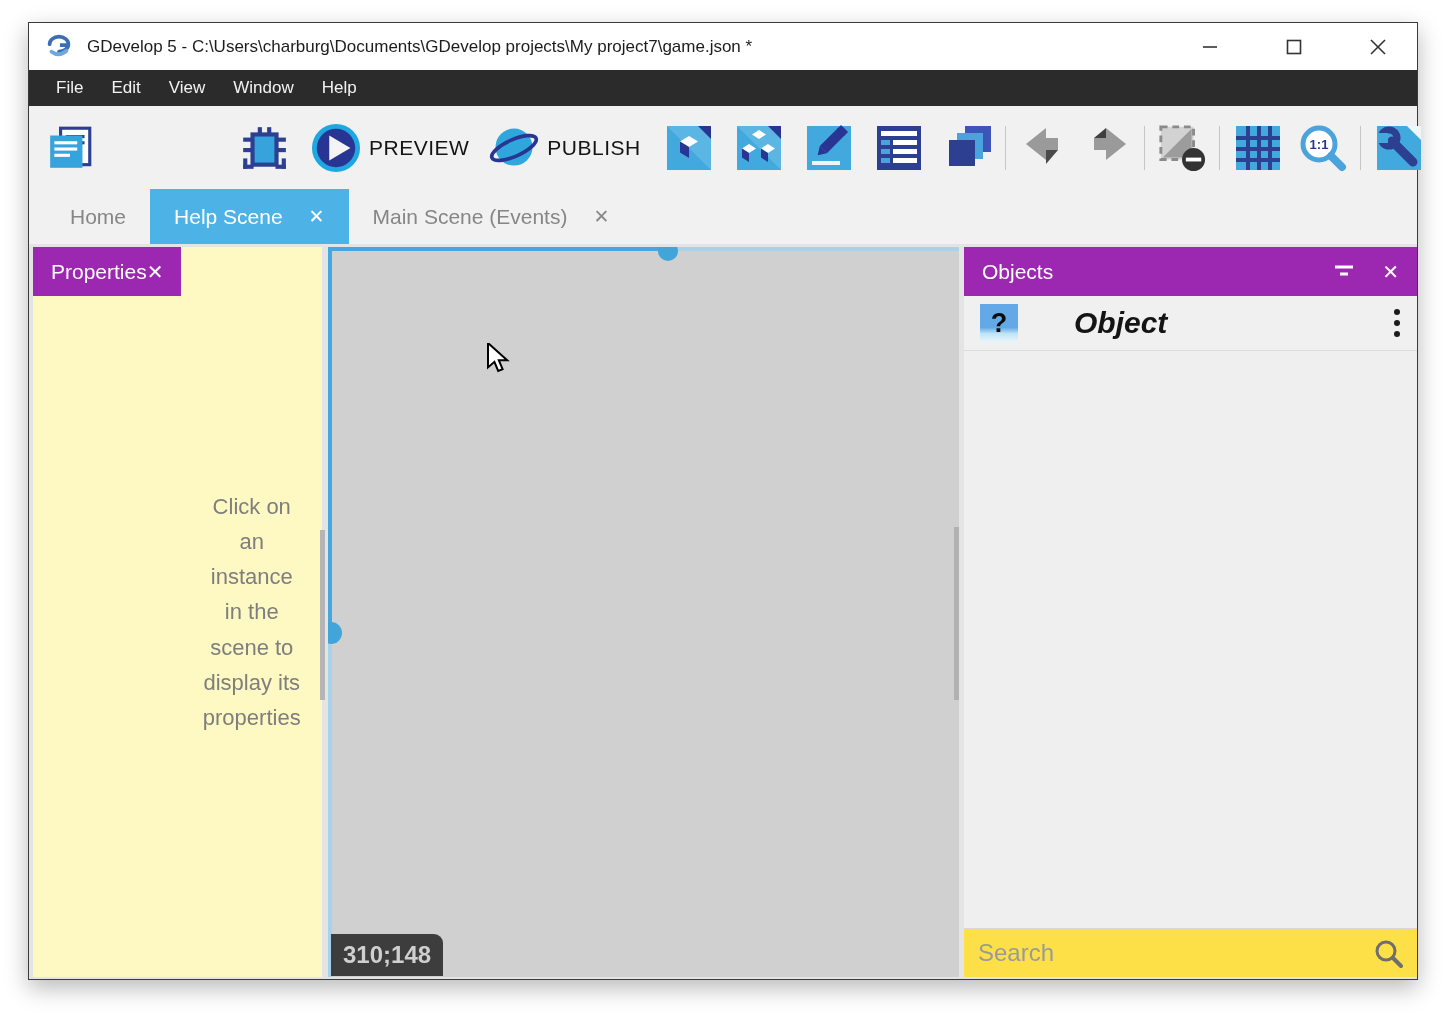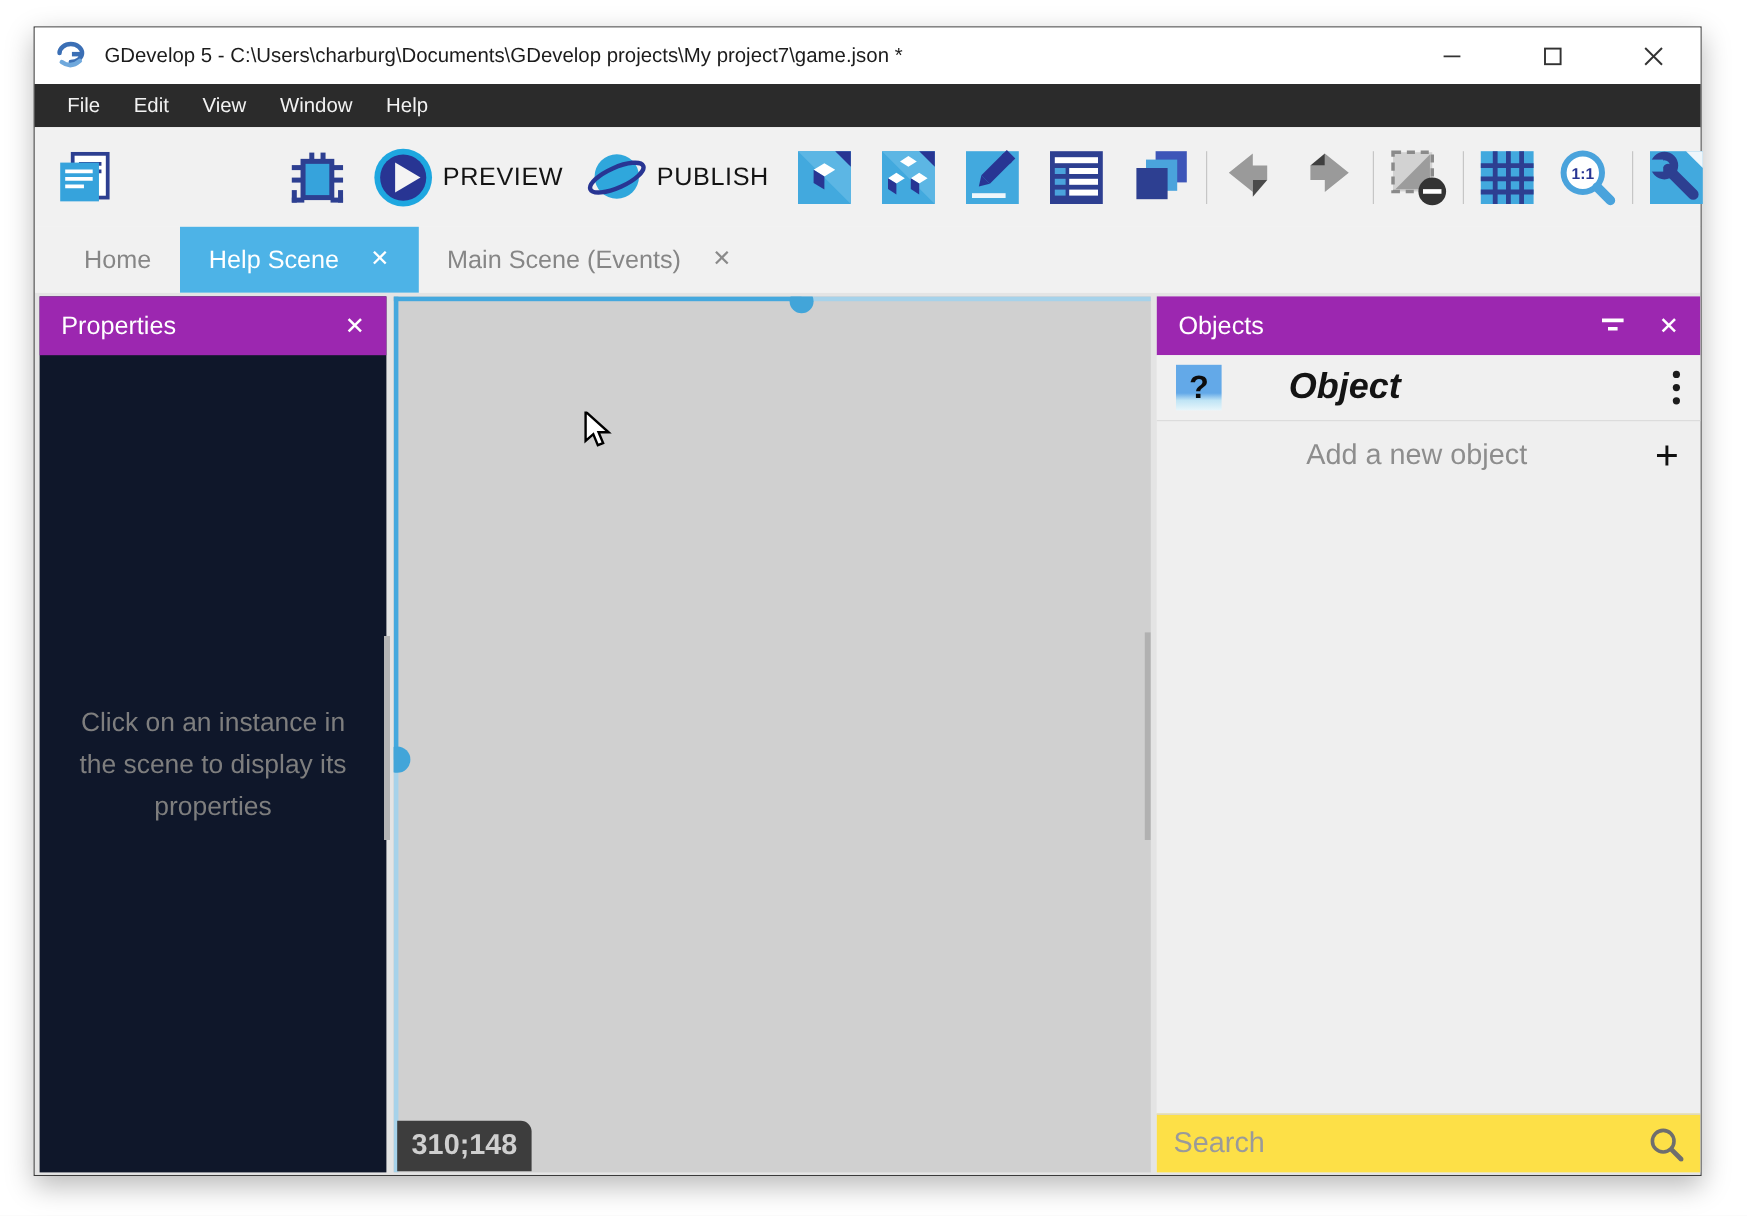--- a/index.html
+++ b/index.html
@@ -18,41 +18,41 @@
   .title-text { margin-left:13px; font-size:17px; color:#1c1c1c; white-space:nowrap; }
   .win-controls { margin-left:auto; display:flex; align-items:center; gap:62px; padding-right:28px; }
   .win-btn { width:22px; height:22px; display:flex; align-items:center; justify-content:center; cursor:pointer; }
 
   
   .menubar { height:36px; background:#2b2b2b; display:flex; align-items:center; padding-left:13px; flex:0 0 auto; }
   .menu-item { color:#f2f2f2; font-size:17px; padding:0 14px; height:36px; display:flex; align-items:center; cursor:default; }
 
   
   .toolbar { height:83px; background:#f1f1f1; display:flex; align-items:center; padding:0 10px 0 17px; flex:0 0 auto; }
-  .tool-btn { width:50px; height:50px; display:flex; align-items:center; justify-content:flex-start; flex:0 0 auto; }
+  .tool-btn { width:50px; height:50px; display:flex; align-items:center; justify-content:flex-end; flex:0 0 auto; }
   .tool-label { font-size:21px; color:#141414; letter-spacing:.5px; margin:0 6px 0 8px; }
   .tb-sep { width:1px; height:44px; background:#c6c6c6; margin:0 12px; flex:0 0 auto; }
   .sp { flex:0 0 auto; }
 
   
   .tabbar { height:55px; background:#f1f1f1; display:flex; align-items:flex-end; padding-left:17px; flex:0 0 auto; }
   .tab { height:55px; display:flex; align-items:center; justify-content:center; font-size:21px; color:#868686; padding:0 24px; cursor:pointer; }
   .tab.active { background:#4db3e7; color:#fff; }
   .tab .tab-close { margin-left:26px; font-size:19px; line-height:1; }
   .tab.active .tab-close { color:#fff; }
   .tab:not(.active) .tab-close { color:#8a8a8a; }
 
   
   .content { position:relative; flex:1 1 auto; background:#e4e4e4; overflow:hidden; }
 
   .panel-header { height:49px; background:#9c27b0; color:#fff; display:flex; align-items:center; padding:0 18px; }
   .panel-title { font-size:21px; }
   .panel-x { margin-left:auto; color:#fff; font-size:20px; cursor:pointer; }
 
-  .properties-panel { position:absolute; left:4px; top:3px; bottom:2px; width:289px; background:#0f172a; display:flex; flex-direction:column; }
+  .properties-panel { position:absolute; left:4px; top:3px; bottom:2px; width:289px; background:#fef9c3; display:flex; flex-direction:row; }
   .properties-body { flex:1; display:flex; align-items:center; justify-content:center; padding:0 18px; }
   .properties-empty { color:#7e7e7e; font-size:22px; text-align:center; line-height:1.6; }
 
   .left-scroll-thumb { position:absolute; left:291px; top:286px; width:5px; height:170px; background:#b5b5b5; }
 
   .canvas { position:absolute; left:299px; top:3px; bottom:2px; width:631px; background:#d0d0d0; overflow:hidden; }
   .edge-top-bright { position:absolute; left:0; top:0; width:340px; height:4px; background:#44a8de; }
   .edge-top-pale  { position:absolute; left:340px; top:0; right:0; height:4px; background:#a6d2ea; }
   .edge-left-bright { position:absolute; left:0; top:0; width:4px; height:386px; background:#44a8de; }
   .edge-left-pale  { position:absolute; left:0; top:386px; width:4px; bottom:0; background:#a6d2ea; }
@@ -368,24 +368,20 @@
         <div class="object-name">Object</div>
         <div class="kebab">
           <svg width="8" height="30" viewBox="0 0 8 30">
             <circle cx="4" cy="4" r="3" fill="#1c1c1c"></circle>
               <circle cx="4" cy="15" r="3" fill="#1c1c1c"></circle>
               <circle cx="4" cy="26" r="3" fill="#1c1c1c"></circle>
           </svg>
         </div>
       </div>
 
-      <div class="add-row">
-        <span class="add-label">Add a new object</span>
-        <span class="add-plus">+</span>
-      </div>
 
       <div class="objects-filler"></div>
 
       <div class="search-row">
         <input class="search-input" type="text" placeholder="Search" style="">
         <svg width="30" height="30" viewBox="0 0 30 30">
           <circle cx="13" cy="13" r="9" fill="none" stroke="#6e6e6e" stroke-width="3"></circle>
           <line x1="20" y1="20" x2="28" y2="28" stroke="#6e6e6e" stroke-width="4" stroke-linecap="round"></line>
         </svg>
       </div>

